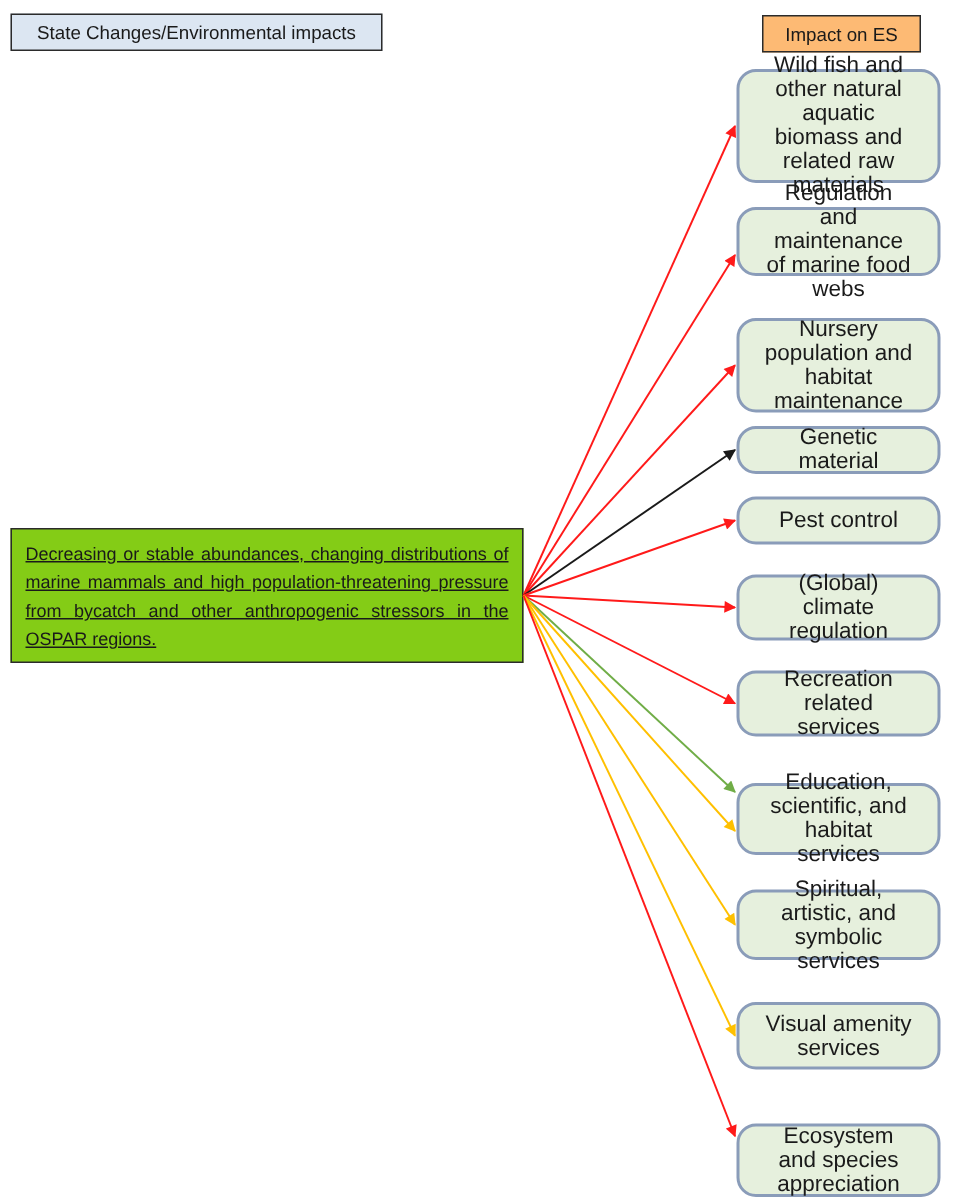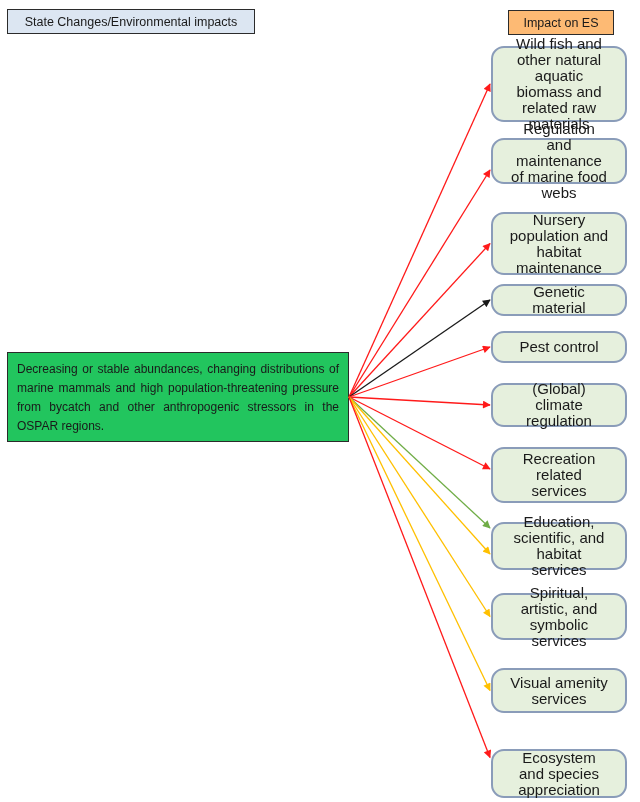--- a/index.html
+++ b/index.html
@@ -32,27 +32,28 @@
   }
   .hdr-right {
     left: 508px; top: 10px;
     width: 106px; height: 25px;
     background: #fdba74;
   }
   .source-box {
     position: absolute;
     left: 7px; top: 352px;
     width: 342px; height: 90px;
-    background: #22c55e;
+    background: #84cc16;
     border: 1px solid #2b2b2b;
     padding: 7px 9px 6px 9px;
     font-size: 12px;
     line-height: 19px;
     text-align: justify;
     z-index: 2;
+    text-decoration: underline;
   }
   .service-box {
     position: absolute;
     left: 491px;
     width: 136px;
     display: flex;
     align-items: center;
     justify-content: center;
     background: #e6f0dd;
     border: 2px solid #8a9cb9;
@@ -62,21 +63,21 @@
     text-align: center;
     padding: 2px 16px;
     z-index: 2;
   }
   .sb-0  { top: 46px;  height: 76px; }
   .sb-1  { top: 138px; height: 46px; }
   .sb-2  { top: 212px; height: 63px; }
   .sb-3  { top: 284px; height: 32px; }
   .sb-4  { top: 331px; height: 32px; }
   .sb-5  { top: 383px; height: 44px; }
-  .sb-6  { top: 447px; height: 56px; }
+  .sb-6  { top: 447px; height: 44px; }
   .sb-7  { top: 522px; height: 48px; }
   .sb-8  { top: 593px; height: 47px; }
   .sb-9  { top: 668px; height: 45px; }
   .sb-10 { top: 749px; height: 49px; }
   .arrow-layer {
     position: absolute;
     left: 0; top: 0;
     width: 640px; height: 802px;
     z-index: 3;
     pointer-events: none;

